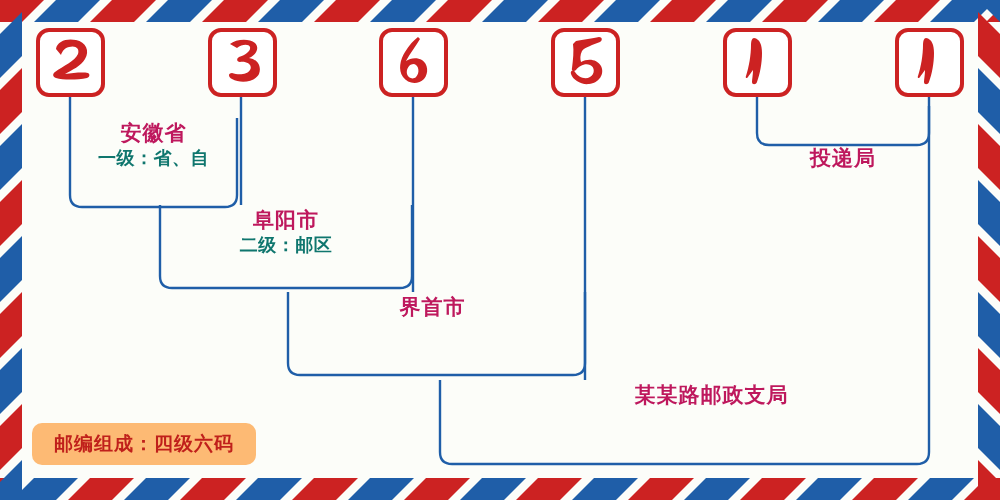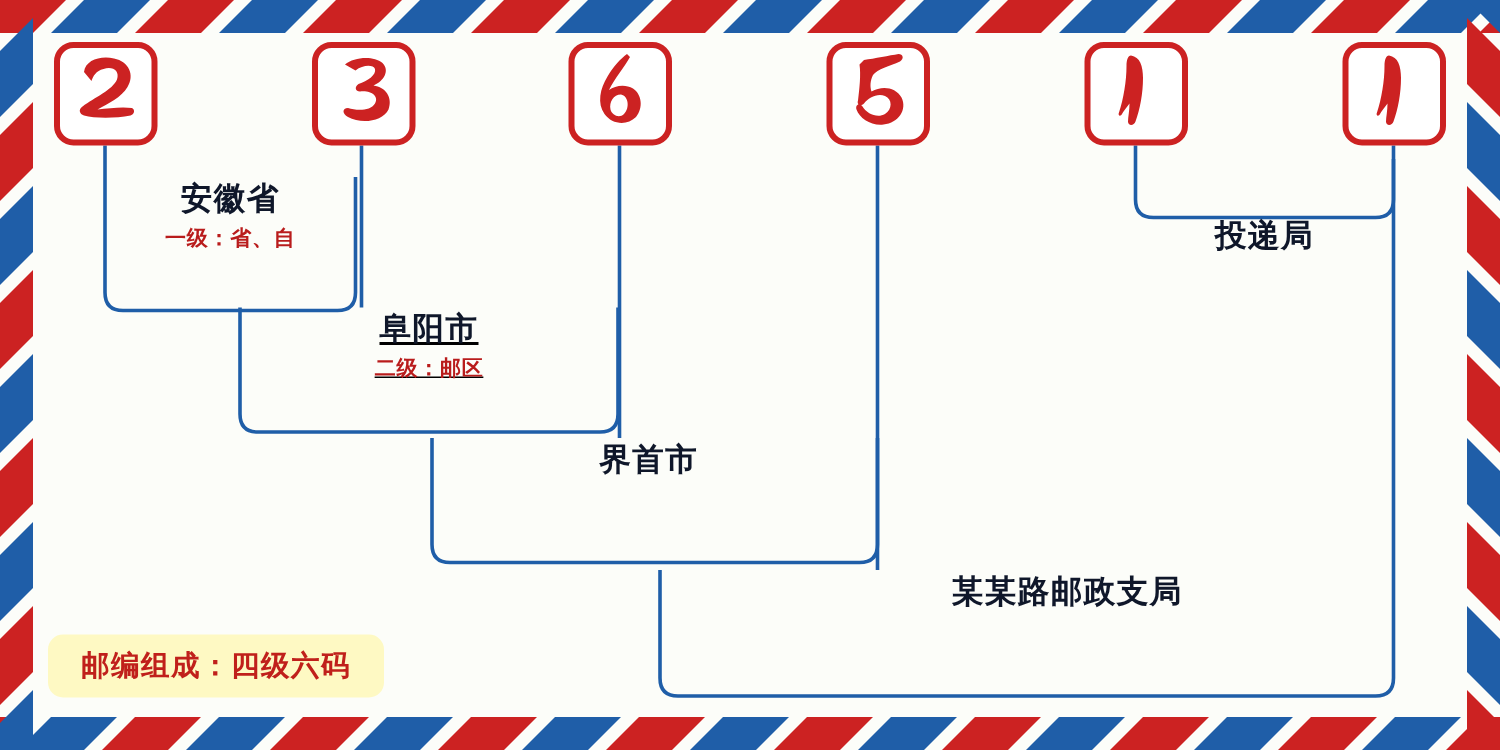--- a/index.html
+++ b/index.html
@@ -42,43 +42,43 @@
 
   
   .card{
     position:absolute;
     box-sizing:border-box;
     padding:6px 14px 8px 14px;
     text-align:center;
     background:transparent;
   }
   .card-title{
-    color:#0f172a;
+    color:#be185d;
     font-weight:bold;
     font-size:21px;
     line-height:27px;
     letter-spacing:1px;
     white-space:nowrap;
   }
   .card-sub{
-    color:#b91c1c;
+    color:#0f766e;
     font-weight:bold;
-    font-size:14px;
+    font-size:18px;
     line-height:25px;
     letter-spacing:0.5px;
   }
   .card-sub.two-line{line-height:25px;}
 
   
   #badge{
     position:absolute;
     left:32px;top:423px;
     width:224px;height:42px;
     border-radius:10px;
-    background:#fef9c3;
+    background:#fdba74;
     display:flex;align-items:center;justify-content:center;
   }
   #badge .badge-text{
     color:#c0201b;
     font-weight:bold;
     font-size:19px;
     letter-spacing:1px;
     white-space:nowrap;
   }
 </style>
@@ -252,21 +252,21 @@
 
   <div class="card" style="left:757px;top:103px;width:172px;height:42px;margin-top:35px;">
     <div class="card-title">投递局</div>
   </div>
 
   <div class="card" style="left:70px;top:113px;width:167px;height:94px;">
     <div class="card-title">安徽省</div>
     <div class="card-sub two-line">一级：省、自</div>
   </div>
 
-  <div class="card" style="left:160px;top:200px;width:252px;height:88px;text-decoration:underline;">
+  <div class="card" style="left:160px;top:200px;width:252px;height:88px;">
     <div class="card-title">阜阳市</div>
     <div class="card-sub">二级：邮区</div>
   </div>
 
   <div class="card" style="left:288px;top:287px;width:289px;height:88px;">
     <div class="card-title">界首市</div>
   </div>
 
   <div class="card" style="left:440px;top:375px;width:489px;height:89px;margin-left:27px;">
     <div class="card-title">某某路邮政支局</div>

